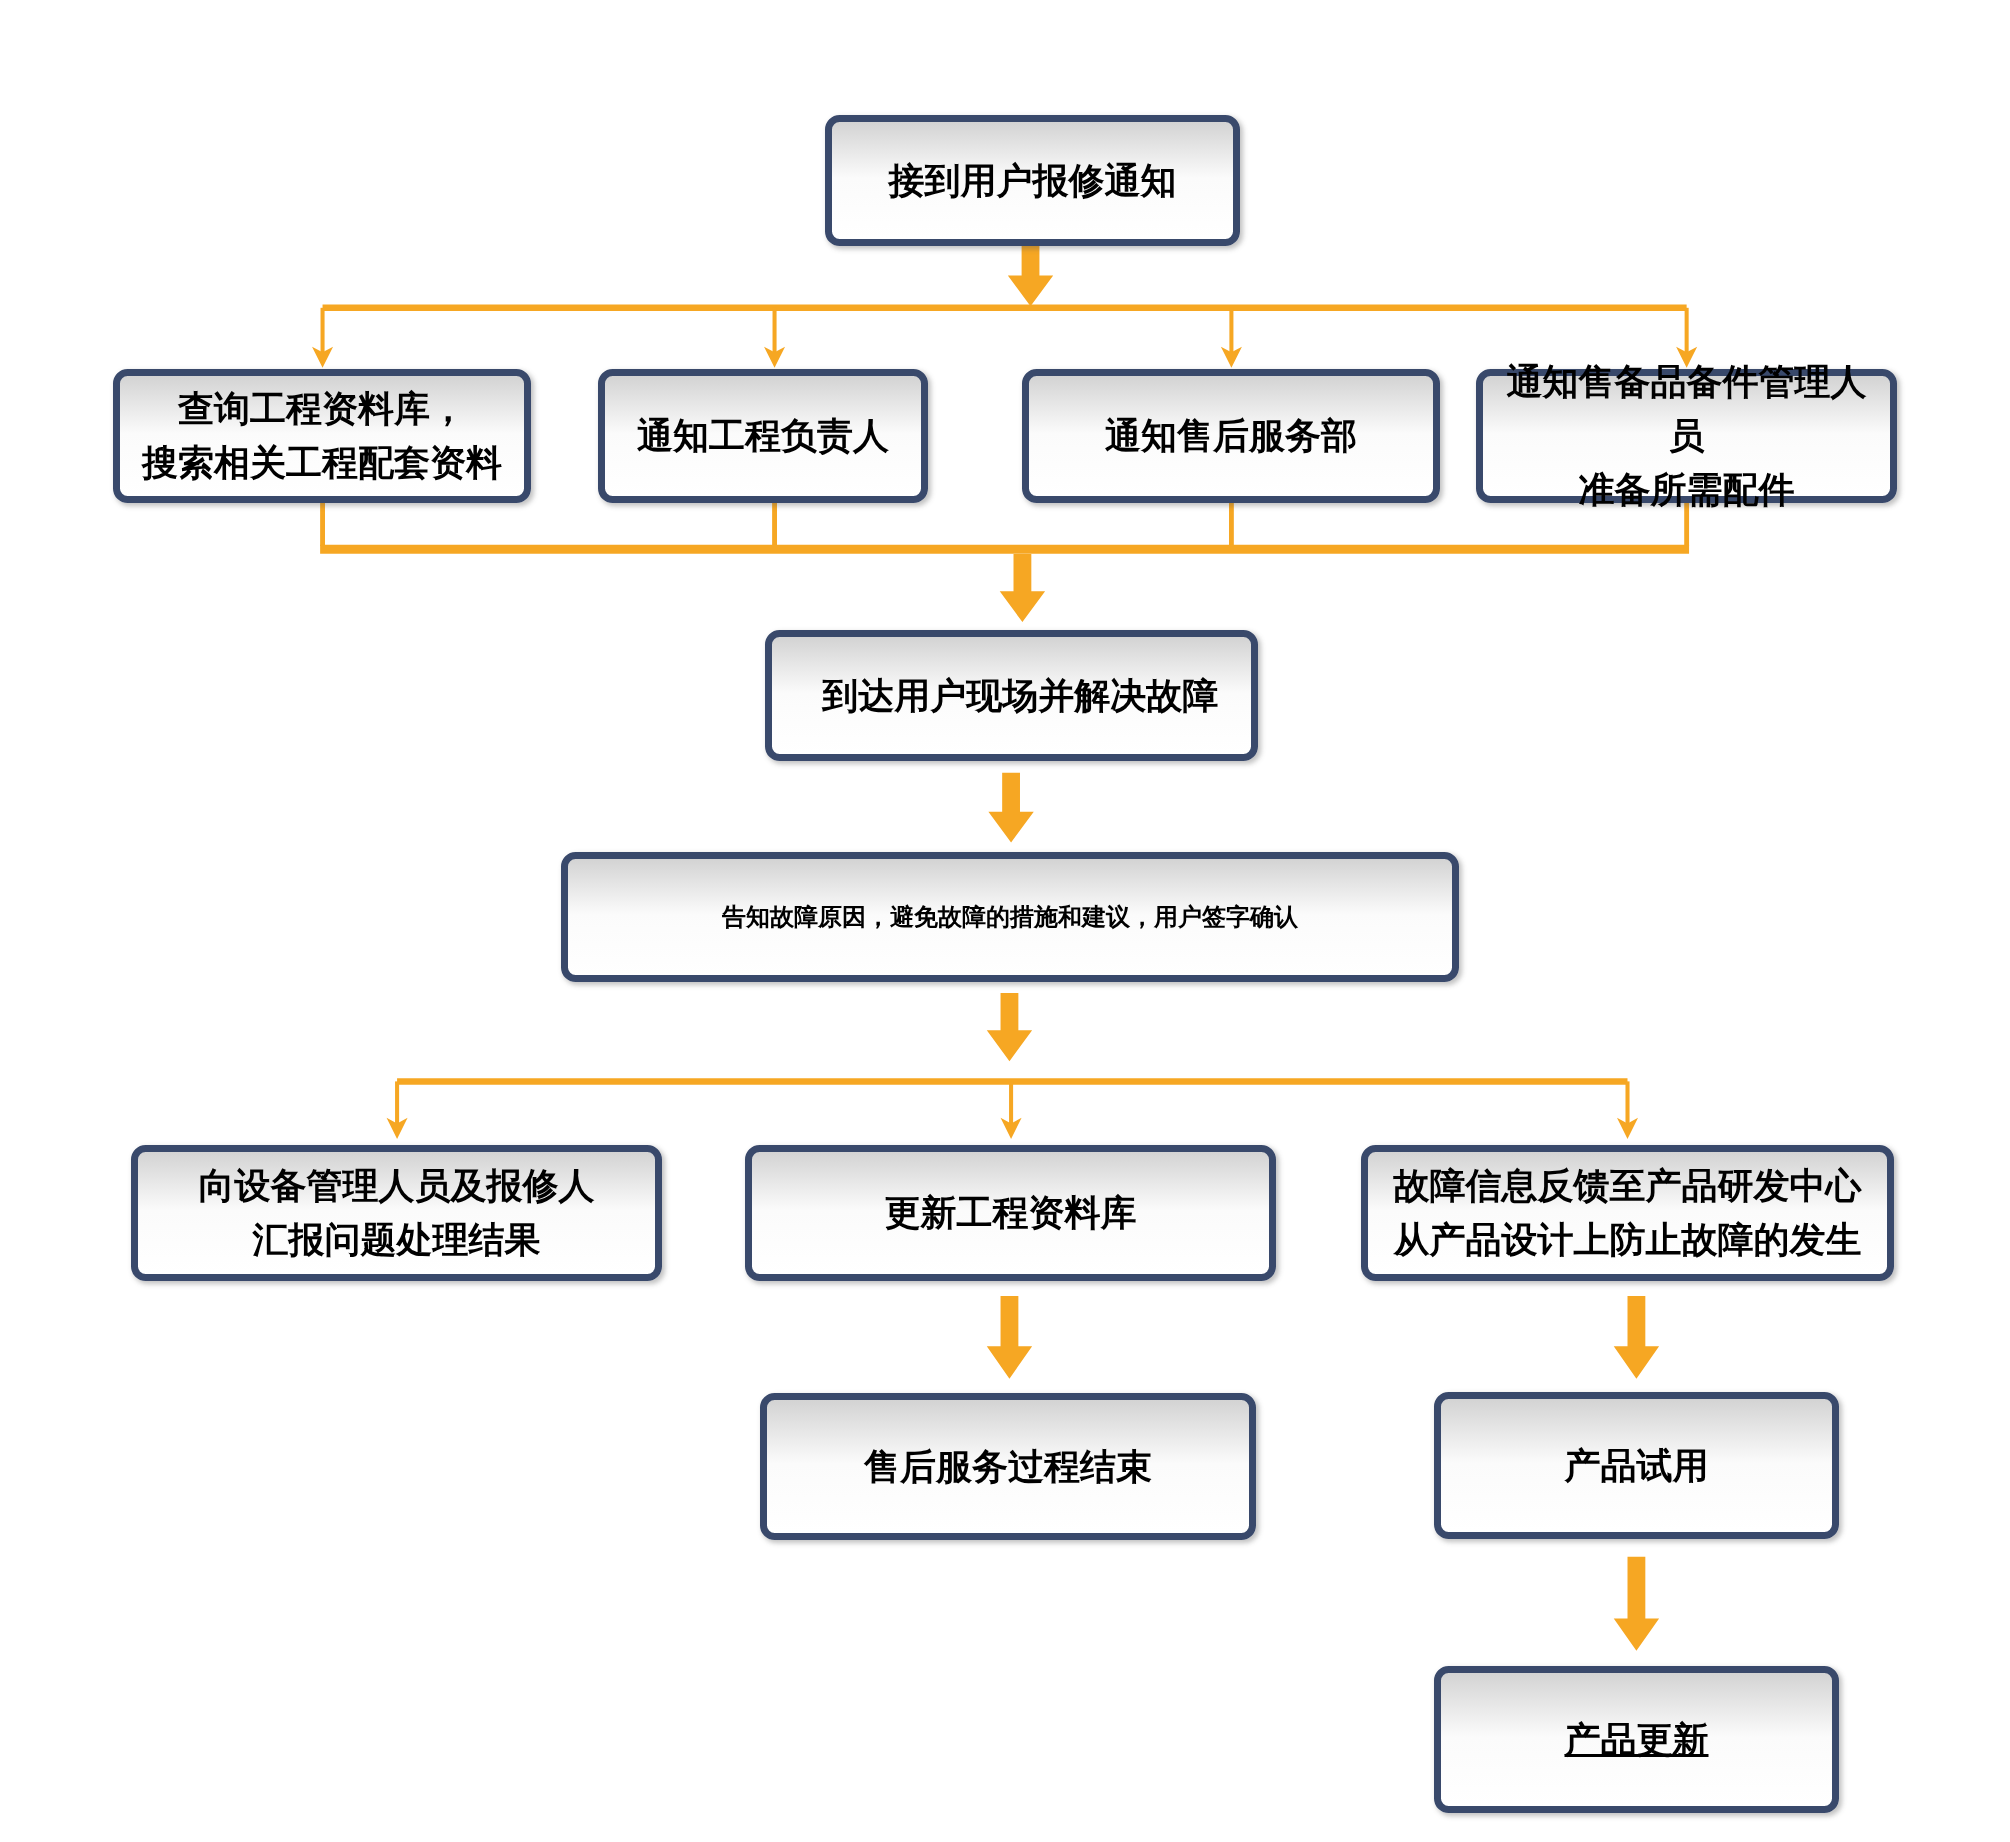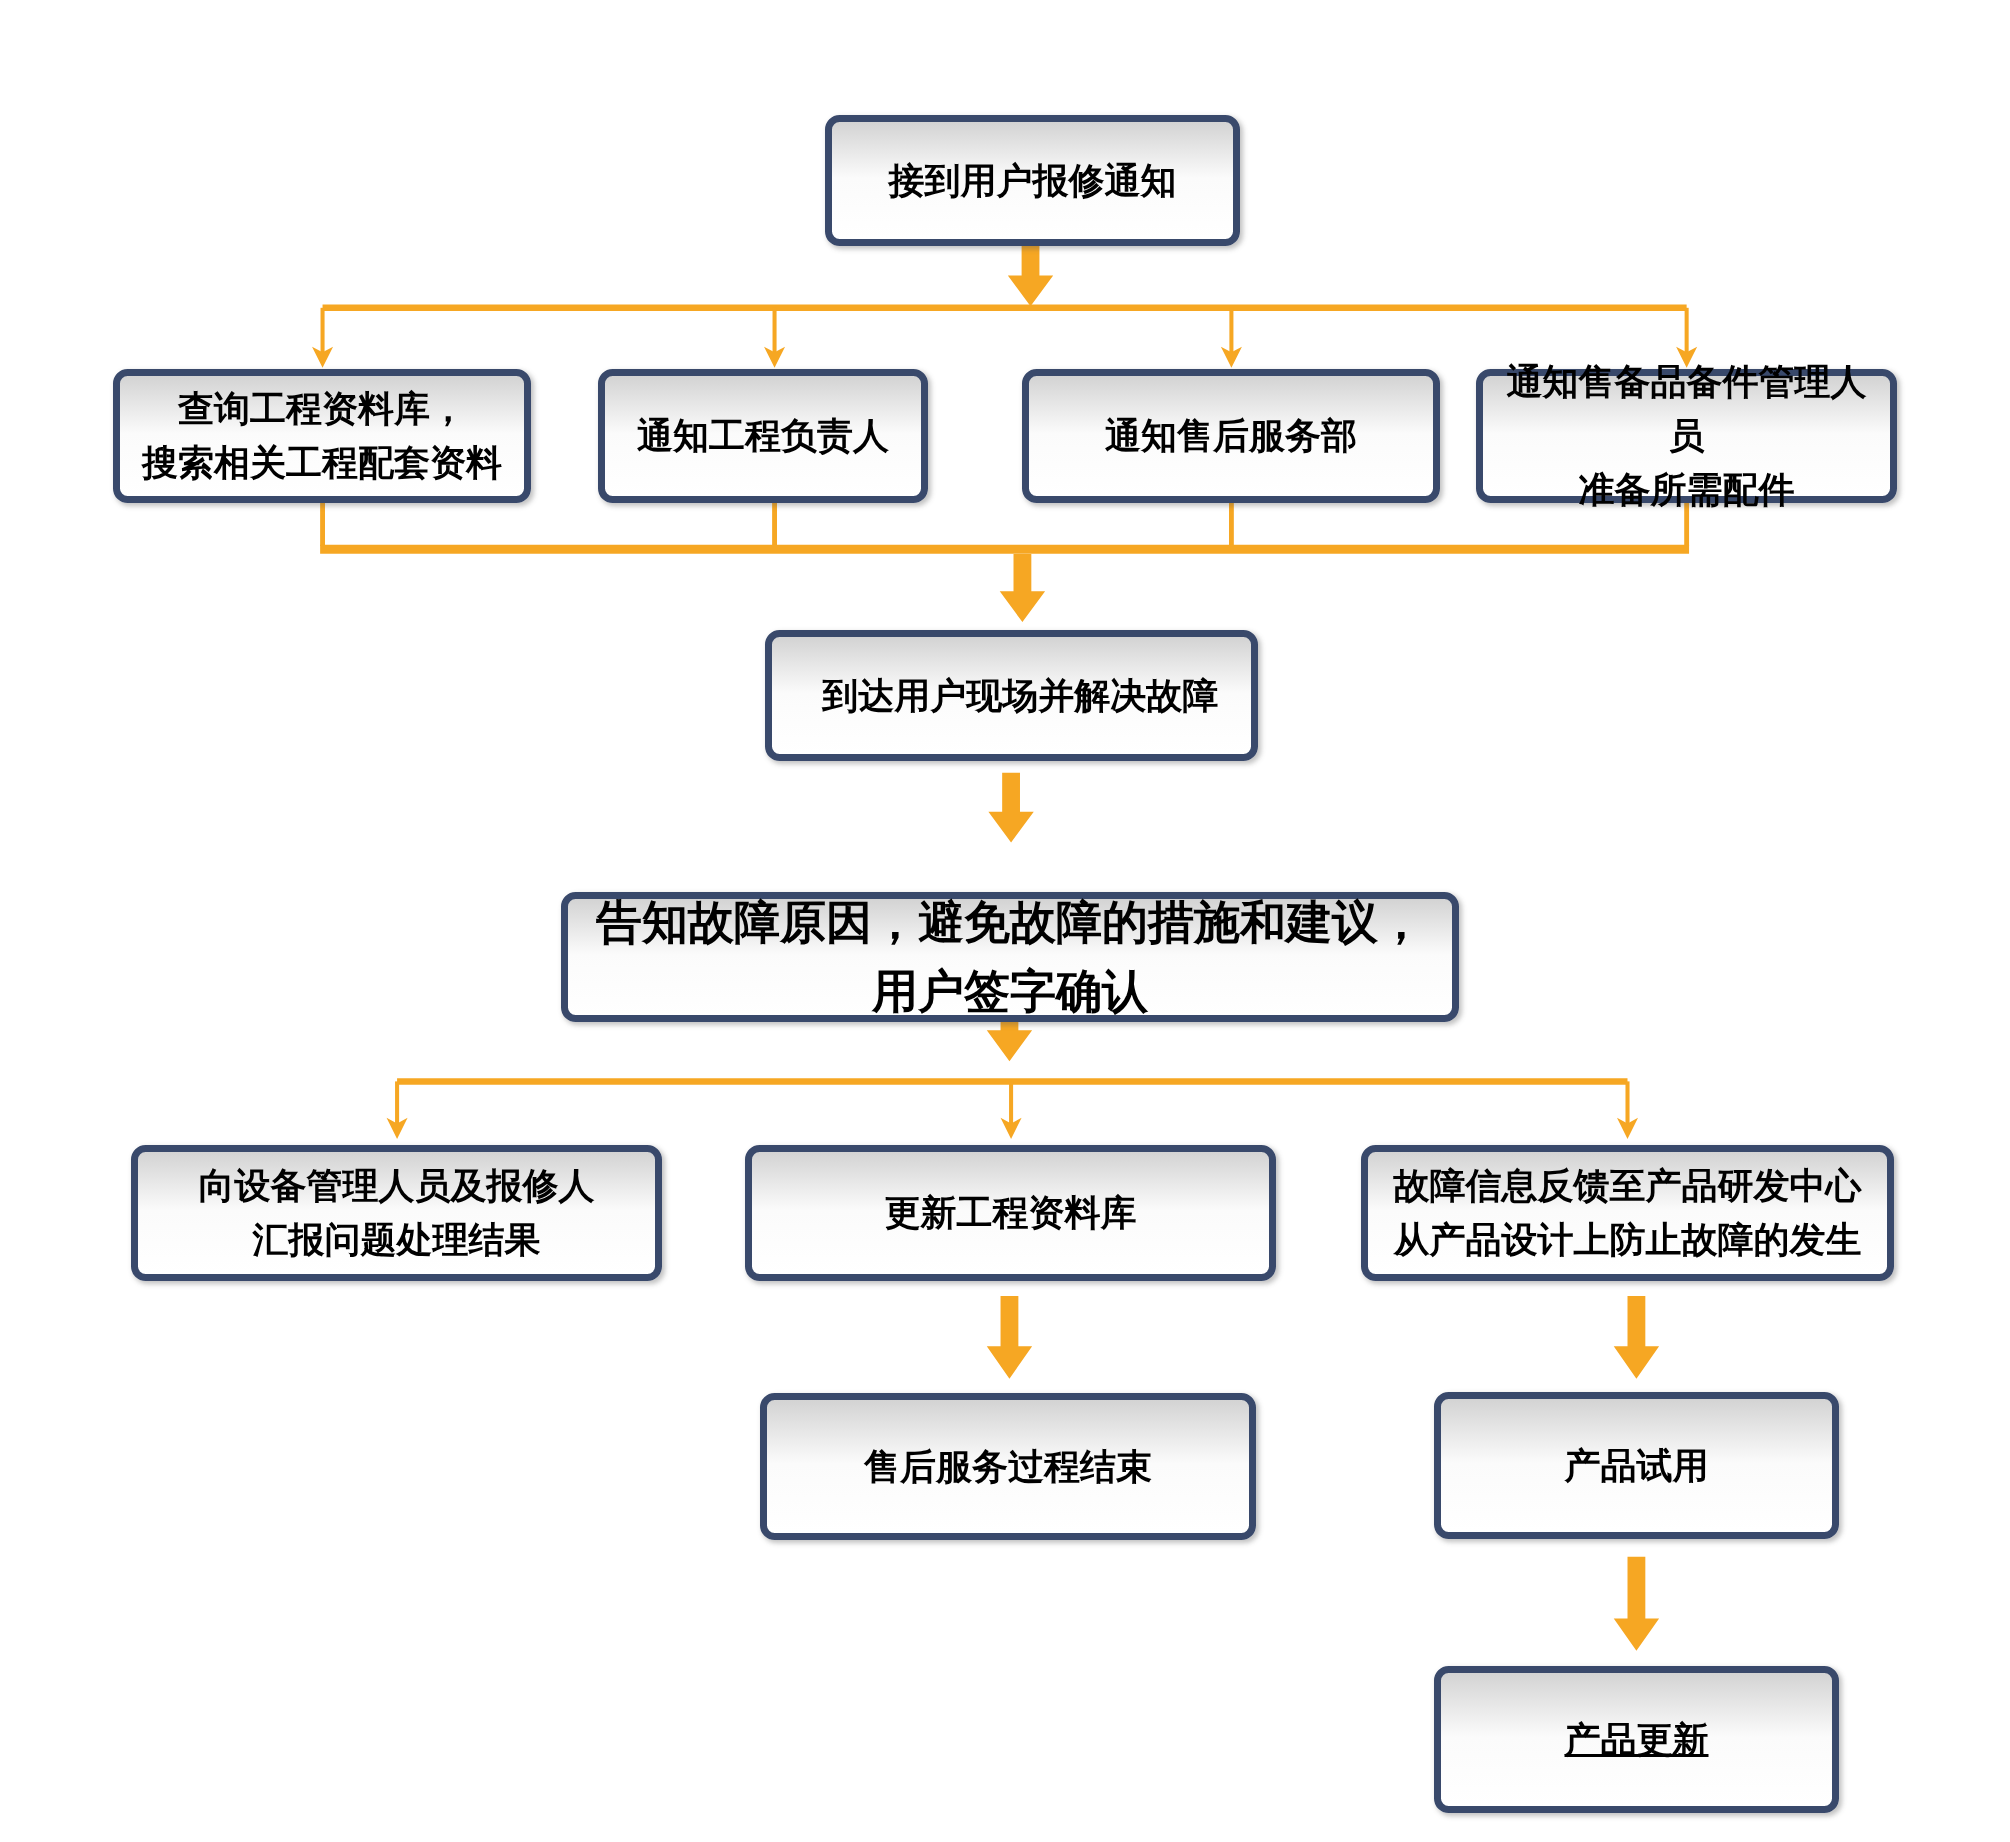--- a/index.html
+++ b/index.html
@@ -27,21 +27,21 @@
     border-radius:14.6px;
     background:linear-gradient(to bottom,var(--box-fill-top) 0%,#fbfbfb 48%,var(--box-fill) 100%);
     box-shadow:2.4px 2.4px 4.9px rgba(80,80,80,0.35);
     display:flex;align-items:center;justify-content:center;
     text-align:center;
     color:var(--text-color);
     font-size:36px;font-weight:600;line-height:1.5;
     white-space:pre-line;
     padding:0 6.5px;
   }
-  .node--wide{font-size:46px;margin-top:40px;}
+  .node--wide{font-size:24px;}
 </style>
 </head>
 <body>
 
 <div class="canvas">
 
   <svg class="connectors" viewBox="0 0 2481 2274" xmlns="http://www.w3.org/2000/svg">
 
     <path class="cfill" d="M1261 294 L1283 294 L1283 340 L1300 340 L1272 378 L1244 340 L1261 340 Z"></path>
 

